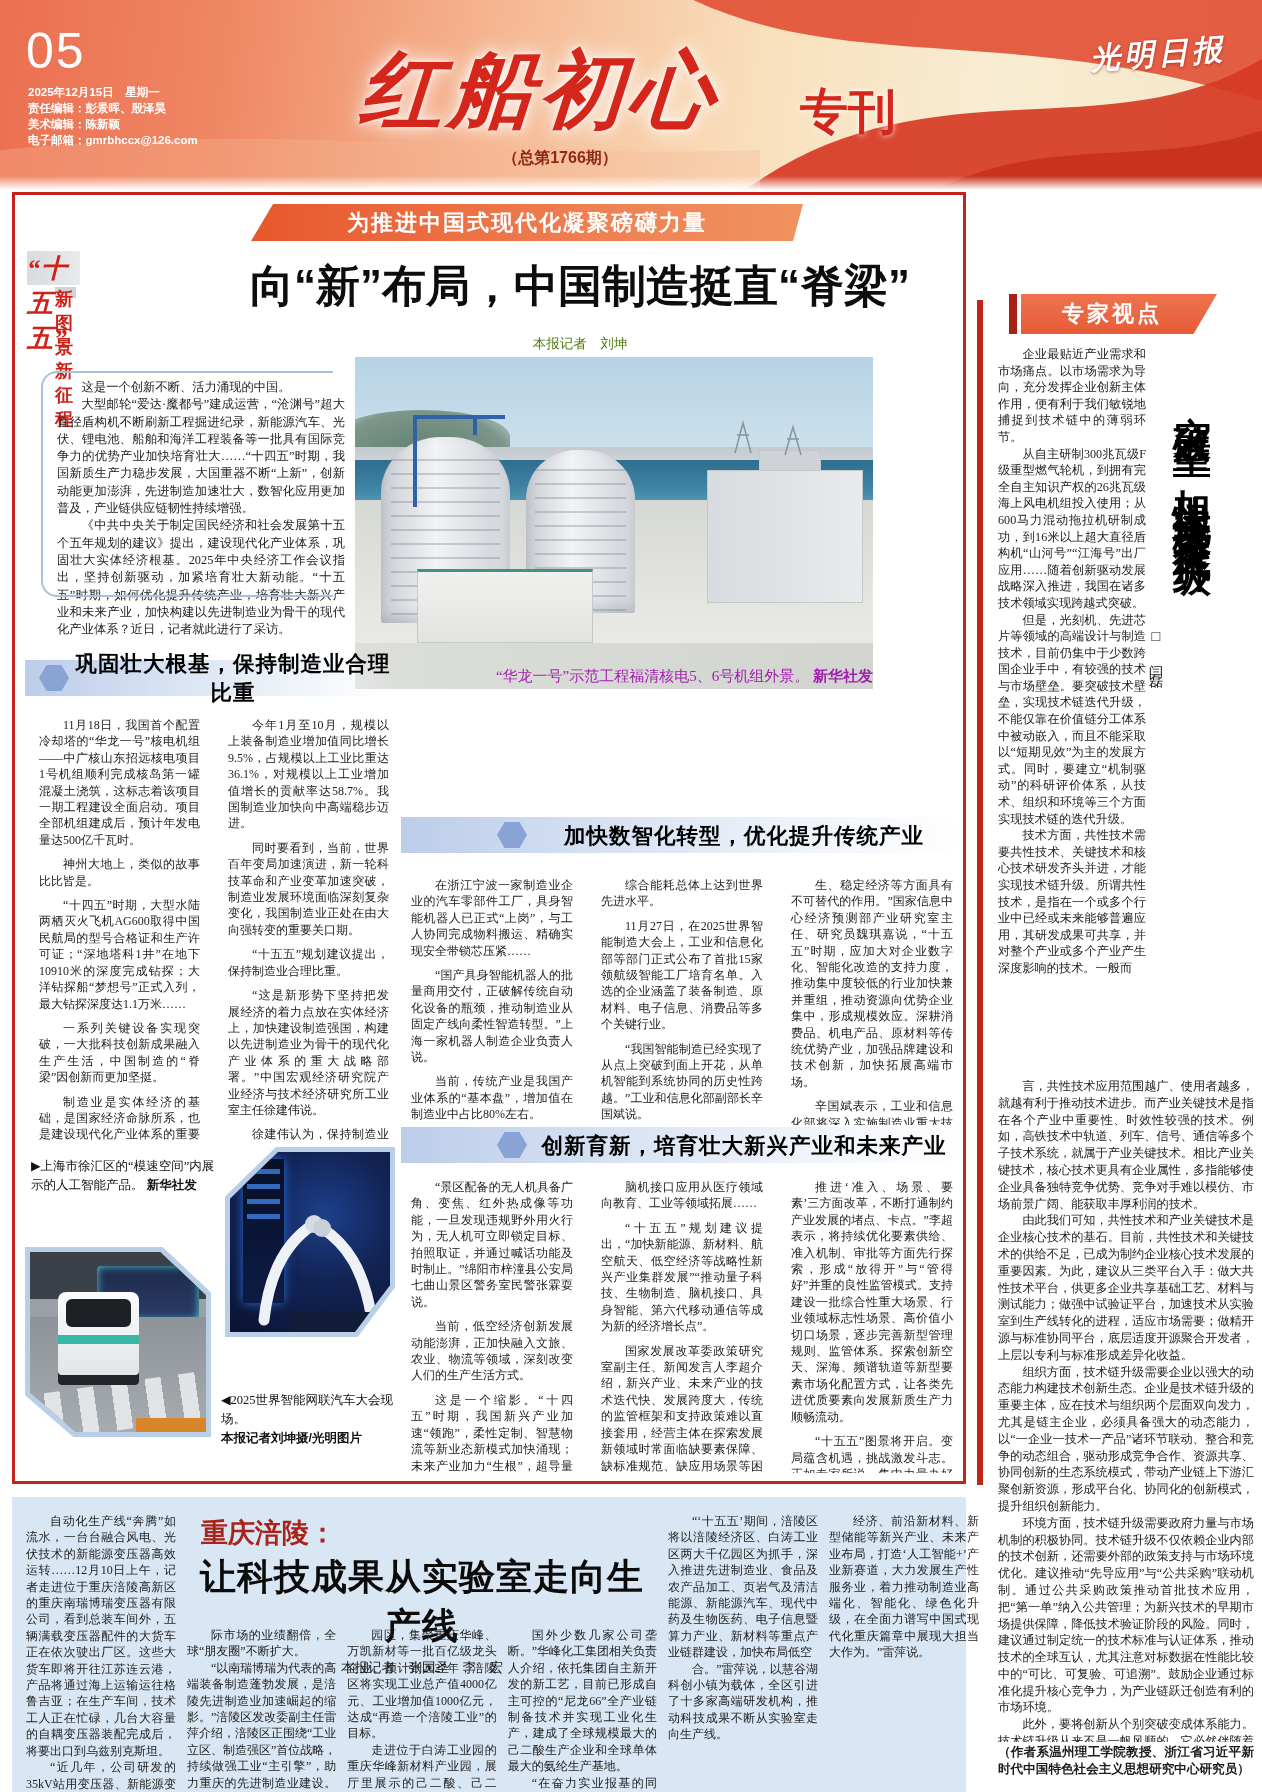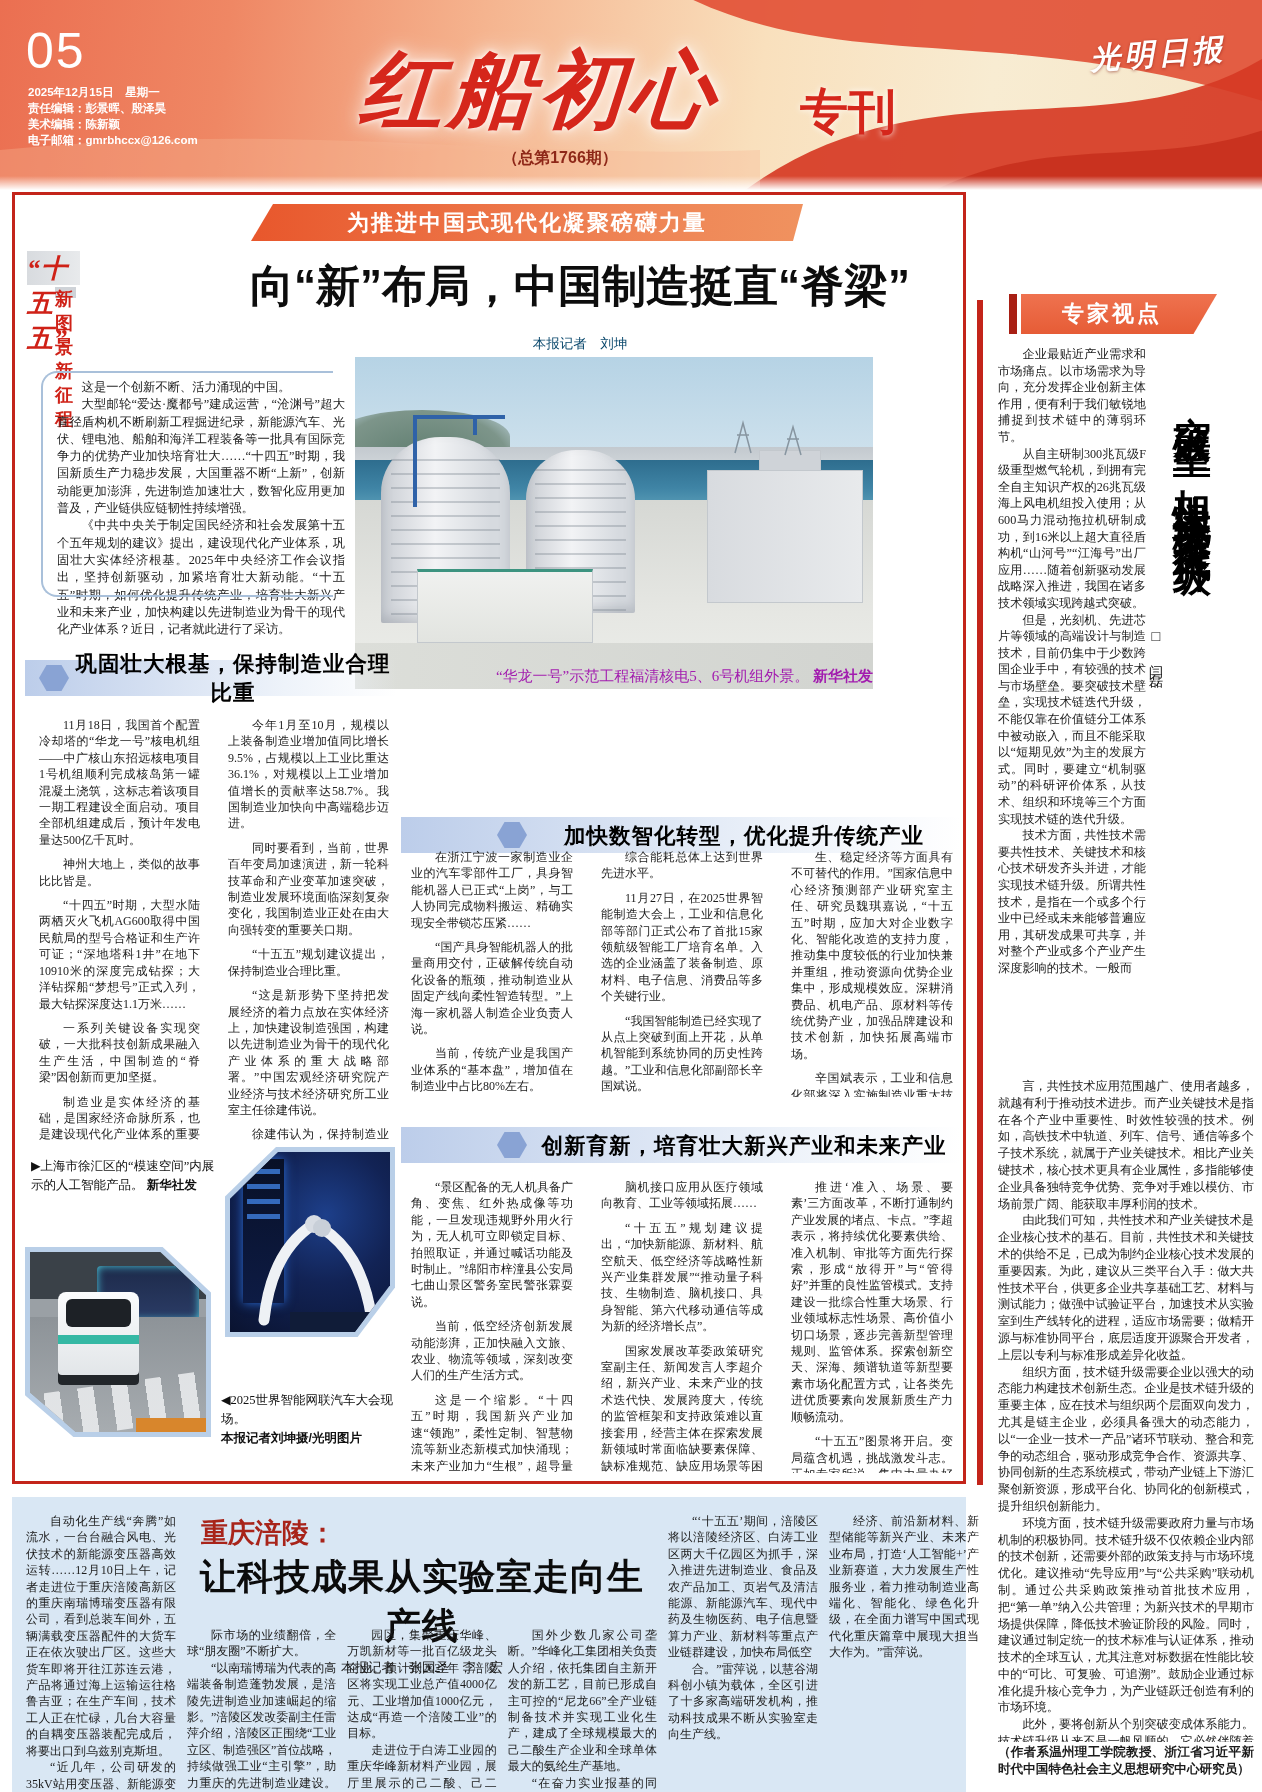--- a/index.html
+++ b/index.html
@@ -30,21 +30,21 @@
   .mainbox > *{position:absolute;}
   .banner{left:236px;top:9px;width:552px;height:37px;line-height:37px;text-align:center;color:#fff;
     font-size:22px;font-weight:900;background:linear-gradient(90deg,#e8572c,#ee7f51 60%,#f0925f);
     clip-path:polygon(22px 0,100% 0,calc(100% - 10px) 100%,0 100%);letter-spacing:2px;}
   .series-badge{left:12px;top:56px;width:176px;height:84px;}
   .series-badge .b1{font-size:26px;font-weight:900;font-style:italic;color:#cf2117;letter-spacing:1px;}
   .series-badge .b2{font-size:18px;font-weight:900;color:#cf2117;margin:2px 0 0 28px;letter-spacing:1px;}
   .series-badge::after{content:"";position:absolute;left:-4px;bottom:-2px;width:170px;height:26px;
     background:linear-gradient(180deg,#fdeadd,#f6c5ab);transform:skewX(-18deg);z-index:-1;border-radius:3px;}
   .headline{left:182px;top:62px;width:766px;text-align:center;font-size:44px;font-weight:900;color:#0d0d0d;letter-spacing:0px;}
-  .mainbyline{left:182px;top:140px;width:766px;text-align:center;font-size:13.5px;color:#0c4a6e;}
+  .mainbyline{left:182px;top:140px;width:766px;text-align:center;font-size:13.5px;color:#4d7c0f;}
 
   .introbox{left:24px;top:172px;width:312px;height:236px;padding:12px 6px 8px 18px;box-sizing:border-box;}
   .introbox::before{content:"";position:absolute;left:2px;top:4px;width:290px;height:222px;
     border-left:2px solid #a9c0da;border-top:2px solid #a9c0da;border-bottom:2px solid #a9c0da;
     border-radius:16px 0 0 16px;}
   .introbox p{margin:0;text-indent:2em;font-size:12.3px;line-height:17.3px;text-align:justify;}
 
   
   .photo1{left:340px;top:162px;width:518px;height:332px;overflow:hidden;background:#cfe0ea;}
   .photo1 div{position:absolute;}
@@ -75,21 +75,21 @@
   .secbar .sectitle{flex:1;text-align:center;font-size:21.5px;font-weight:900;color:#000;letter-spacing:1px;}
   #sec1bar{left:10px;top:465px;width:372px;}
   #sec1bar .hex{margin-left:14px;}
   #sec2bar{left:386px;top:622px;width:560px;}
   #sec3bar{left:386px;top:932px;width:560px;}
   #sec2bar .hex,#sec3bar .hex{margin-left:96px;}
   .cols{display:flex;gap:12px;overflow:hidden;}
   .tcol{flex:1;overflow:hidden;}
   .tcol p{margin:8px;text-indent:2em;font-size:12px;line-height:16.4px;text-align:justify;}
   #sec1cols{left:16px;top:514px;width:366px;height:436px;}
-  #sec2cols{left:388px;top:646px;width:558px;height:256px;}
+  #sec2cols{left:388px;top:674px;width:558px;height:256px;}
   #sec3cols{left:388px;top:976px;width:558px;height:302px;}
 
   .sidecap{font-size:12.5px;line-height:19px;color:#111;}
   .sidecap b{font-family:"Liberation Sans",sans-serif;}
   #capAI{left:16px;top:962px;width:186px;text-align:left;}
   #capCars{left:206px;top:1196px;width:176px;}
 
   
   .pframe{overflow:hidden;background:#b9cfe8;}
   .pframe .ph{position:absolute;inset:5px;overflow:hidden;}

